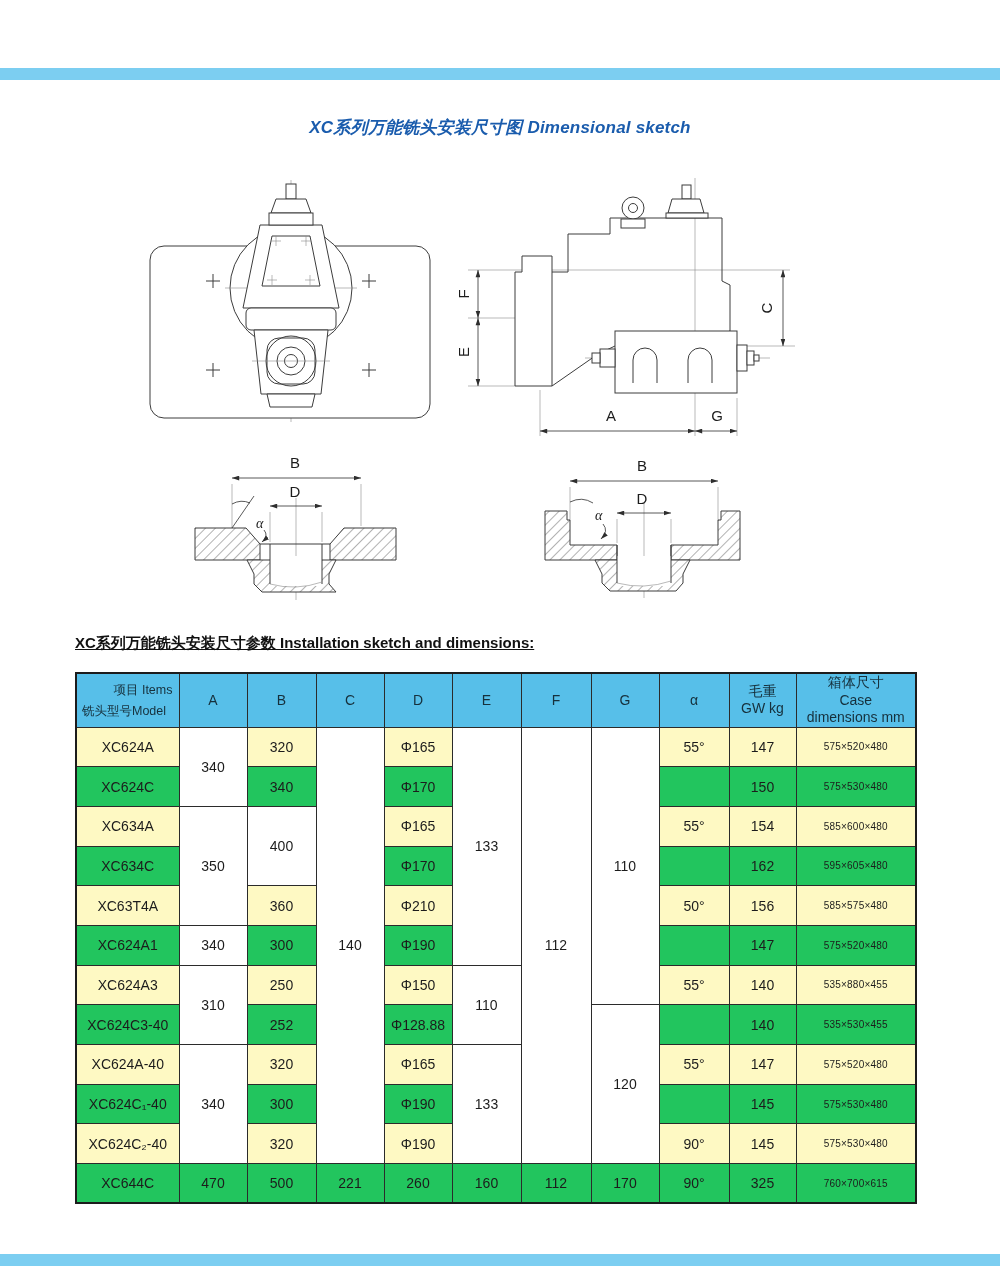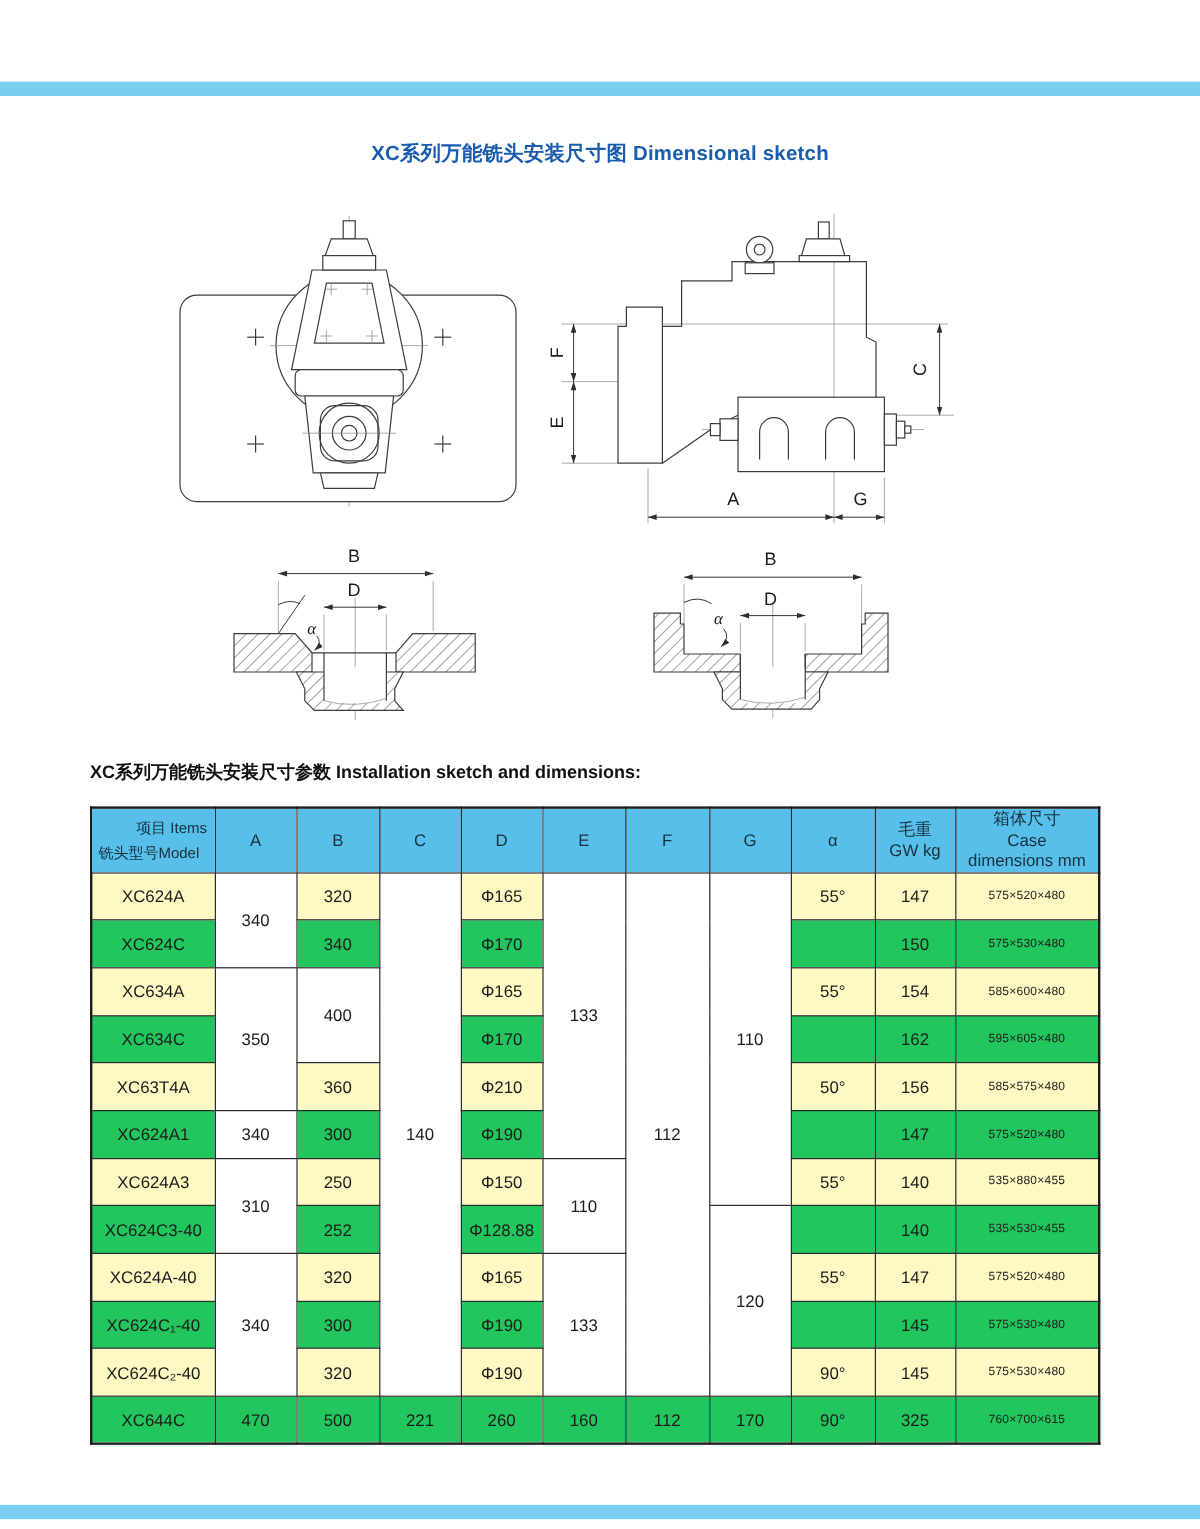--- a/index.html
+++ b/index.html
@@ -3,23 +3,23 @@
 <meta charset="utf-8">
 <style>
   * { margin:0; padding:0; box-sizing:border-box; }
   body { background:#e8e8e8; font-family:"Liberation Sans", sans-serif; }
   .page { position:relative; width:1000px; height:1274px; background:#ffffff; margin:0 auto; overflow:hidden; }
 
   .topbar { position:absolute; left:0; top:68px; width:1000px; height:12px; }
   .bottombar { position:absolute; left:0; top:1254px; width:1000px; height:12px; }
 
   .title { position:absolute; left:0; top:116px; width:1000px; text-align:center;
-           font-size:17px; font-weight:600; color:#1a5cad; letter-spacing:0.2px; }
-
-  .caption { position:absolute; left:75px; top:634px; font-size:15px; font-weight:600; color:#111; }
+           font-size:17px; font-weight:600; color:#1a5cad; letter-spacing:0.2px;font-style:italic; }
+
+  .caption { position:absolute; left:75px; top:634px; font-size:15px; font-weight:600; color:#111;text-decoration:underline; }
 
   .drawings { position:absolute; left:70px; top:168px; }
 
   
   table.dims { position:absolute; left:75px; top:672px; width:840px;
                border-collapse:collapse; table-layout:fixed;
                border:2px solid #1c1c1c; font-size:14px; color:#1c1c1c; }
   table.dims td, table.dims th { border:1px solid #2b2b2b; text-align:center; vertical-align:middle;
                padding:0 2px; font-weight:400; overflow:hidden; }
   table.dims thead th { background:#57bfe9; height:46px; font-size:14px; color:#16303c; }

